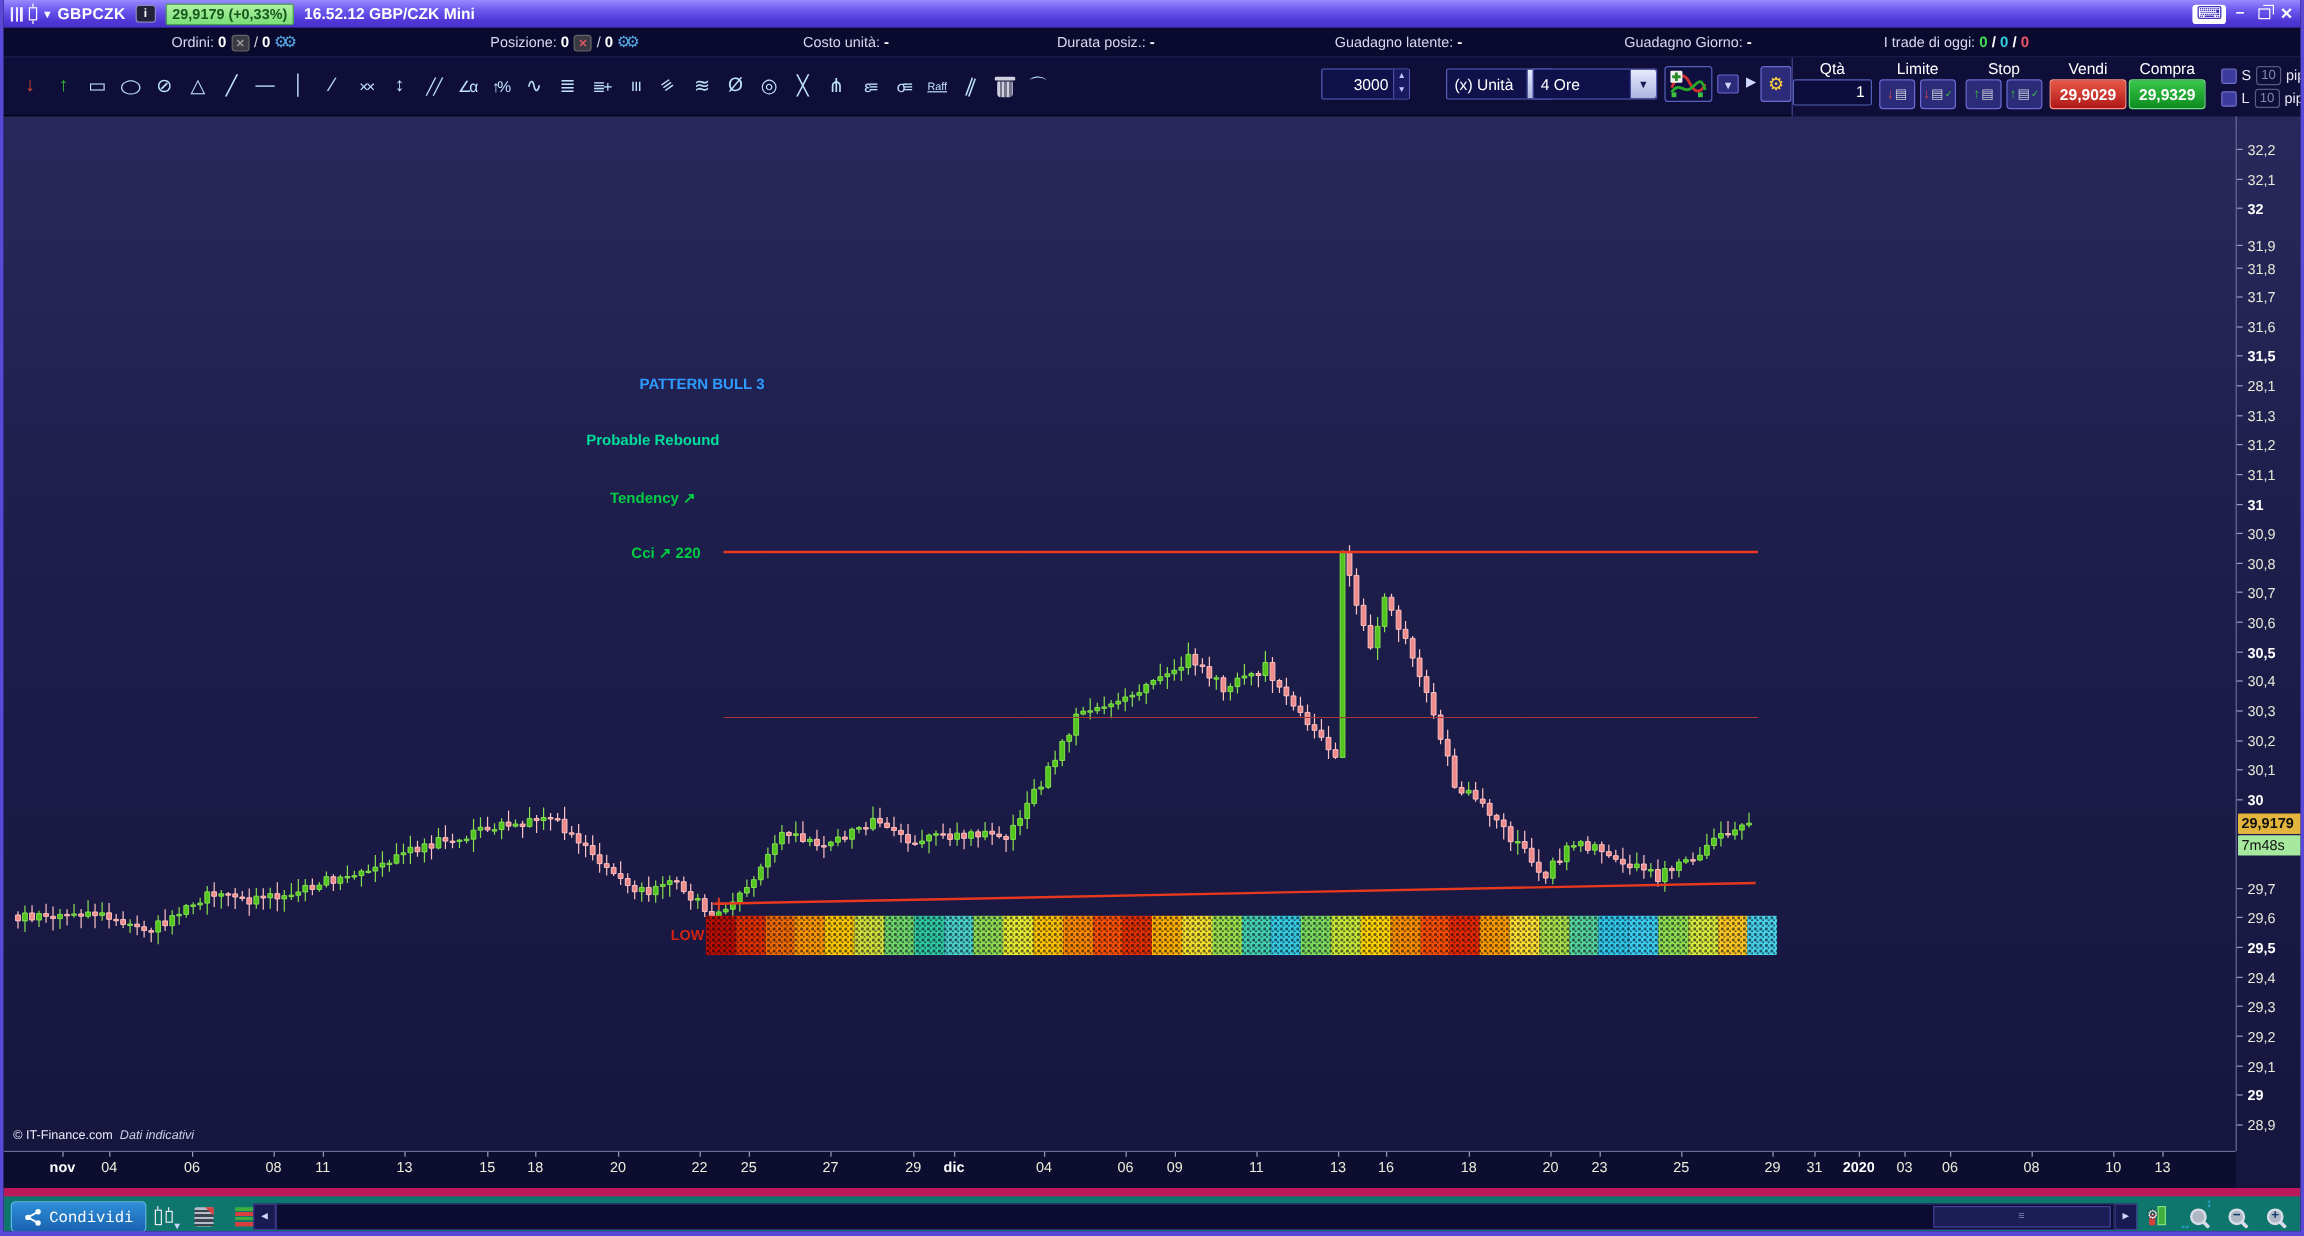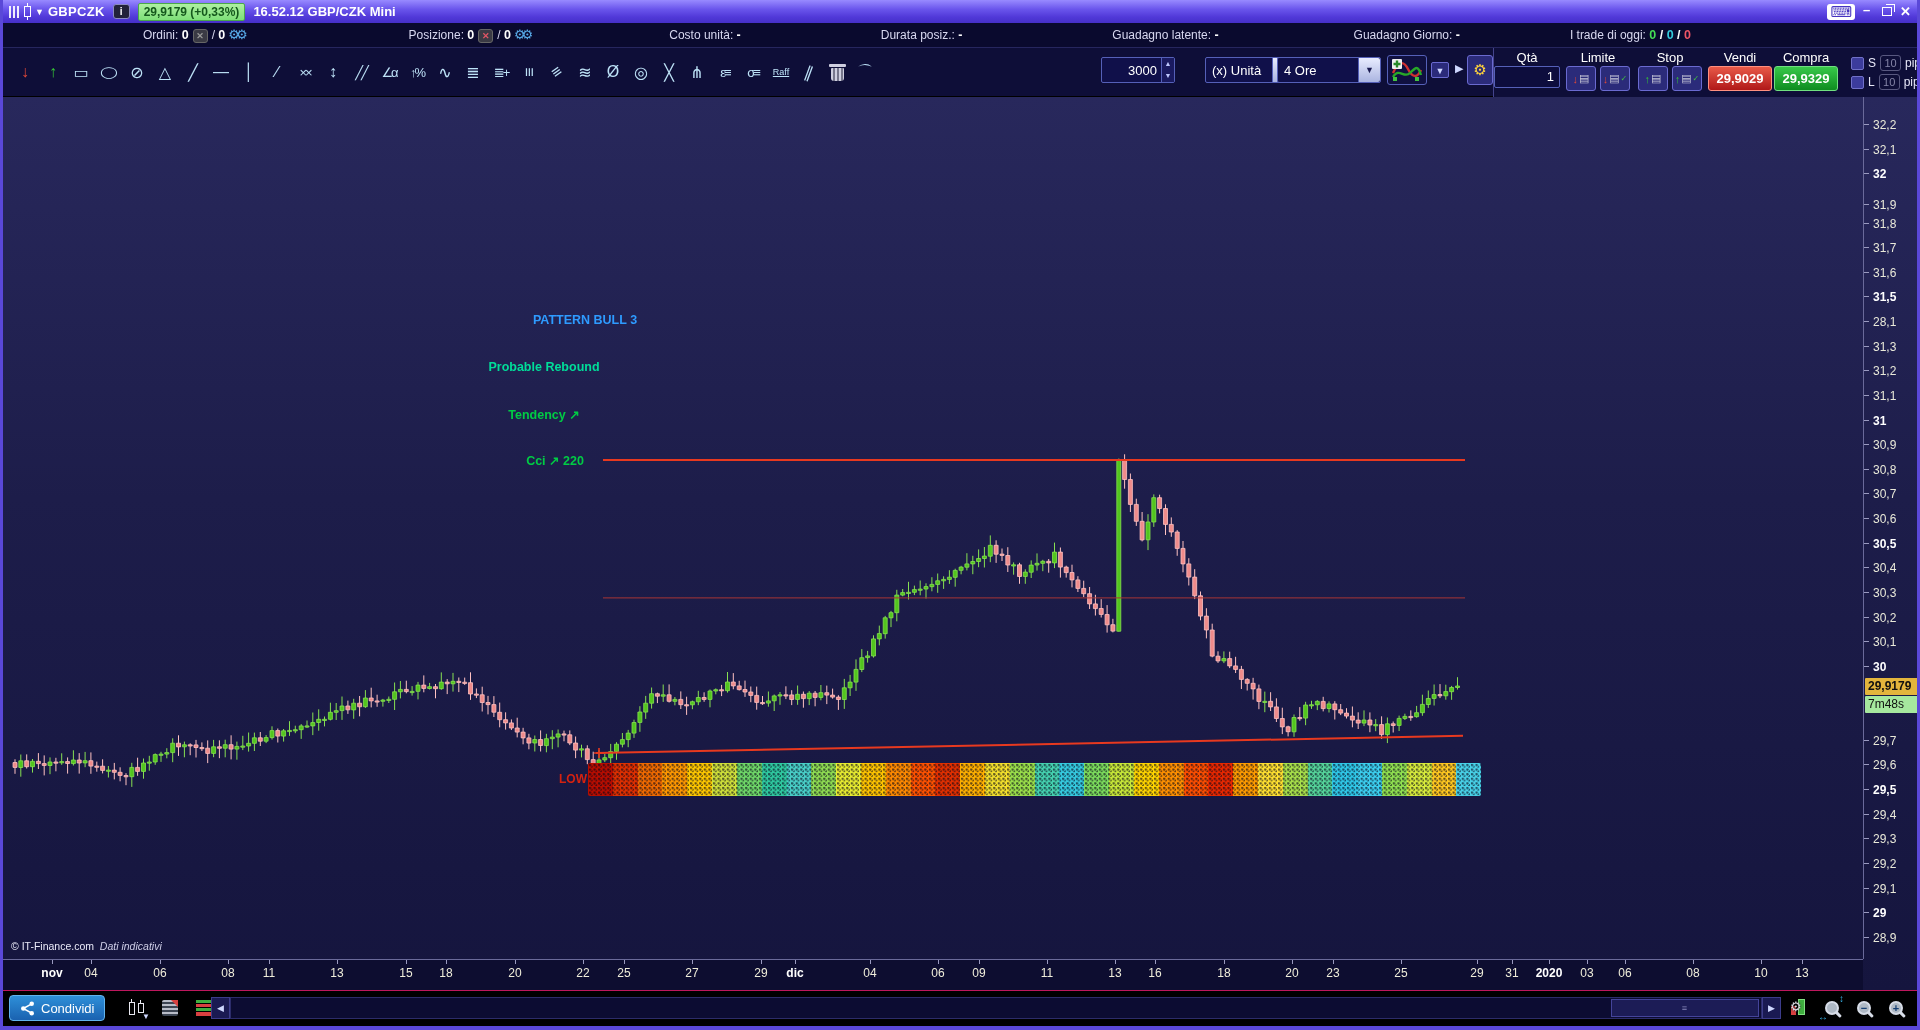--- a/index.html
+++ b/index.html
@@ -96,21 +96,21 @@
   .ptick.b{font-weight:bold;color:#fff;}
   .axis-badge{position:absolute;left:1px;width:57px;text-align:left;padding-left:3px;color:#101010;font-weight:bold;
     font-size:12px;height:17px;line-height:17px;border-radius:1px;}
   .time-axis{position:absolute;left:0;top:862px;width:1860px;height:31px;border-top:1px solid #6a6a9a;background:#0d0d30;}
   .dtick{position:absolute;top:6px;transform:translateX(-50%);color:#efedda;font-size:12px;white-space:nowrap;}
   .dtick.b{font-weight:bold;color:#fff;}
   .dtickmark{position:absolute;top:0;width:1px;height:4px;background:#9a9ac0;}
   .copyright{position:absolute;left:8px;top:843px;font-size:10.5px;color:#eaeaf8;}
   .copyright i{font-style:italic;color:#cfcfe8;}
   
-  .bottombar{position:relative;height:36px;background:#000000;border-top:1px solid #be185d;}
+  .bottombar{position:relative;height:36px;background:#0f766e;border-top:7px solid #be185d;font-family:Liberation Mono, monospace;}
   .share-btn{position:absolute;left:6px;top:4px;height:26px;background:linear-gradient(180deg,#2e8fd8,#1a62b0);
     border:1px solid #62b4ee;border-radius:4px;color:#fff;font-size:13px;display:flex;align-items:center;gap:6px;padding:0 10px;}
   .bb-ico{position:absolute;top:3px;width:30px;height:28px;display:flex;align-items:center;justify-content:center;border-radius:3px;}
   .cpair{display:flex;gap:3px;align-items:flex-end;}
   .oc{width:6px;height:13px;border:1.4px solid #e8e8f0;position:relative;}
   .oc::before{content:"";position:absolute;left:1.2px;top:-4px;width:1.4px;height:3px;background:#e8e8f0;}
   .layers{width:16px;height:16px;background:repeating-linear-gradient(180deg,#b8bcc8 0 2px,#3c4452 2px 4px);border-radius:2px;position:relative;}
   .layers::after{content:"";position:absolute;right:0;top:0;border-left:7px solid transparent;border-top:7px solid #d84040;}
   .depth{width:16px;height:16px;background:
      linear-gradient(180deg,#3fae3f 0 3px,transparent 3px 4px,#d84040 4px 7px,transparent 7px 8px,#3fae3f 8px 11px,transparent 11px 12px,#d84040 12px 15px);}

